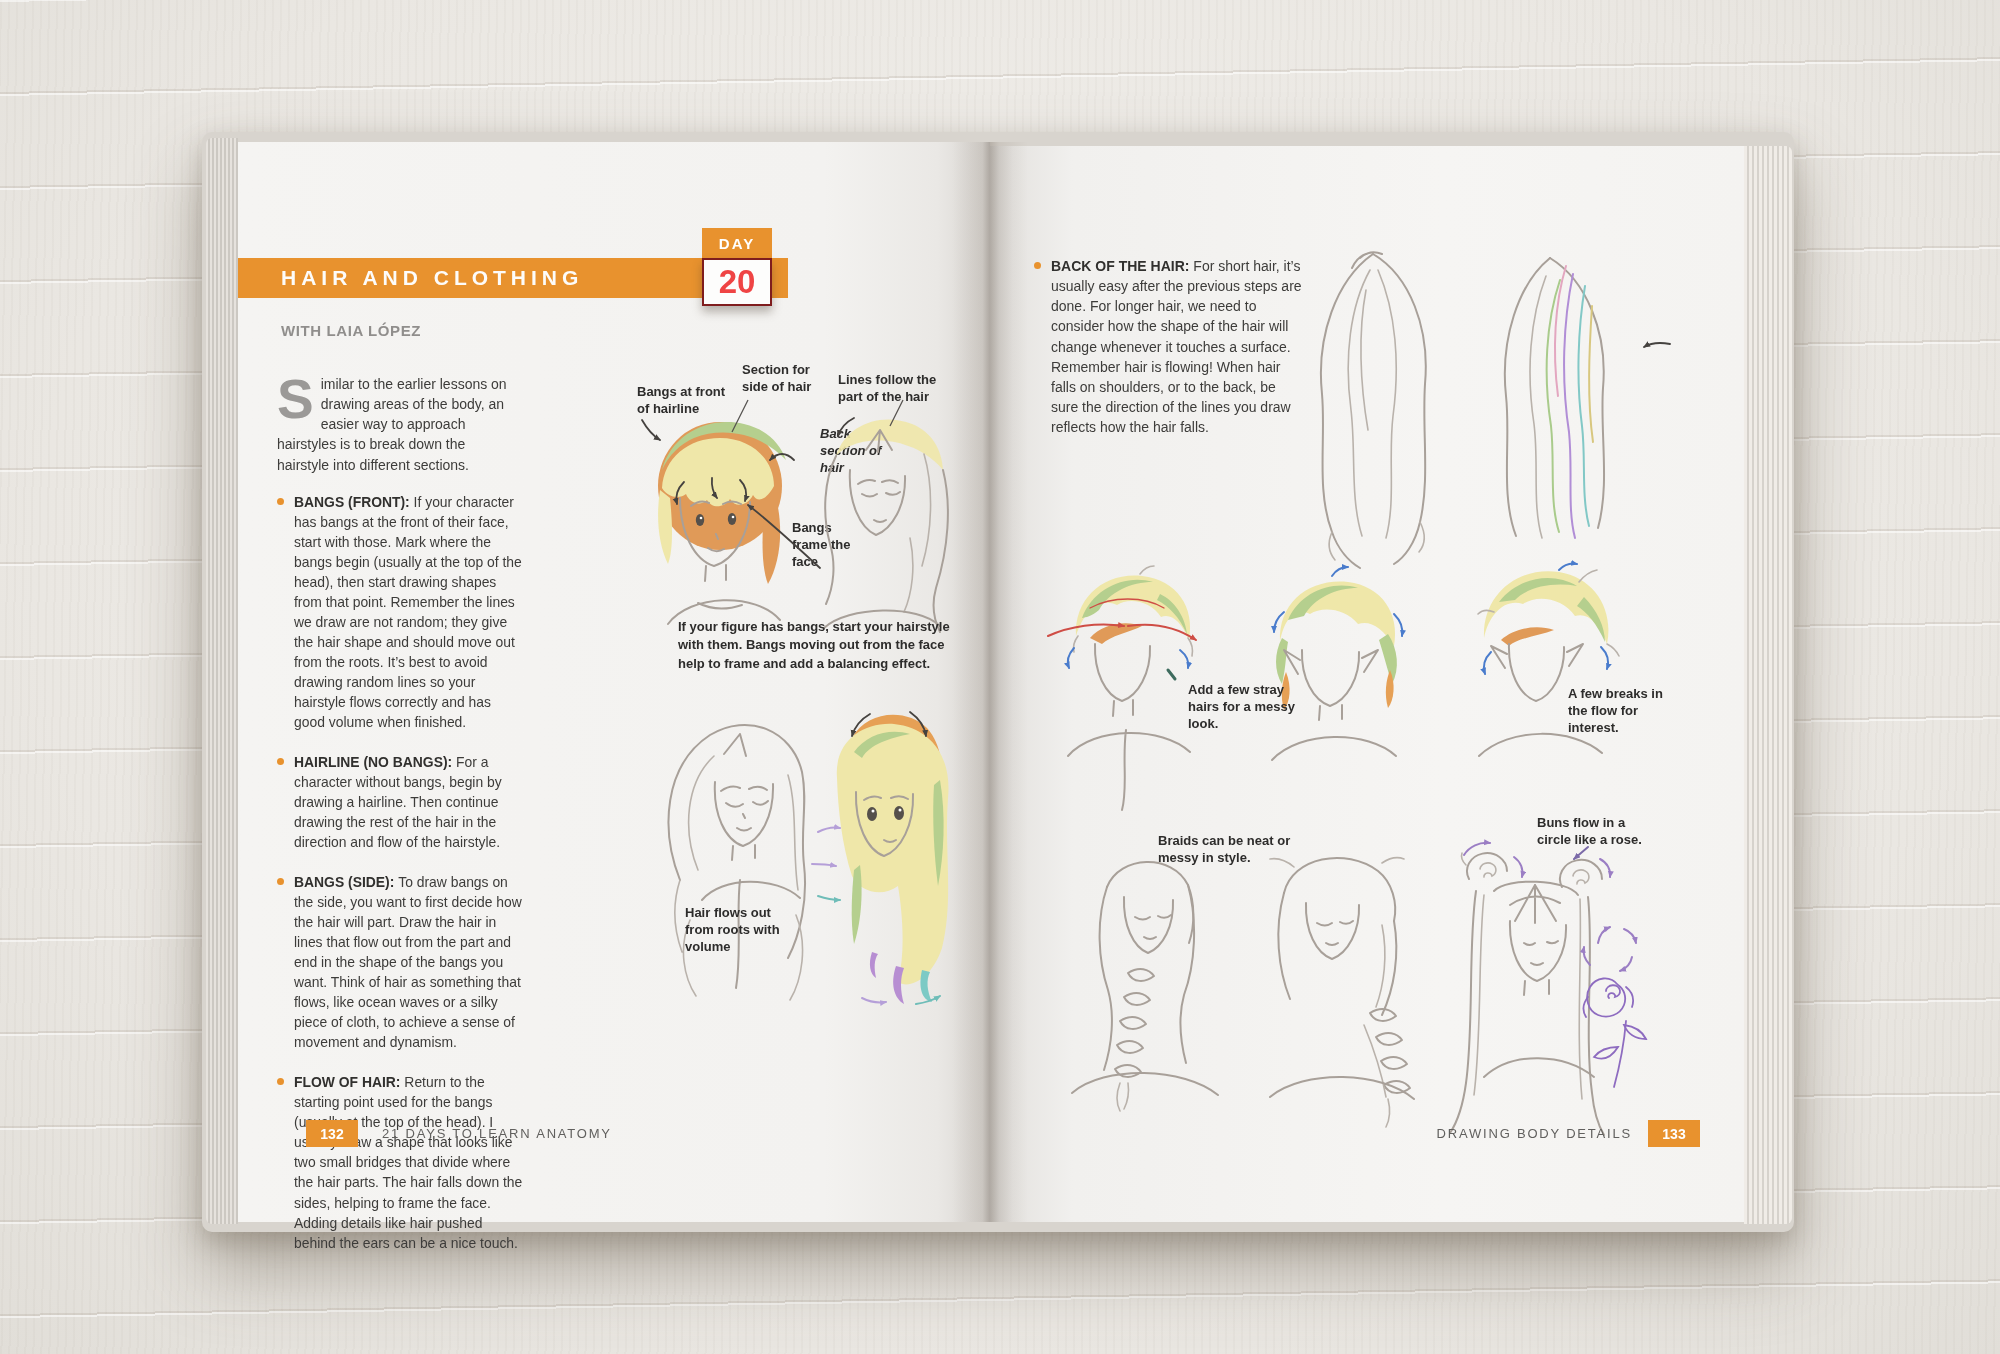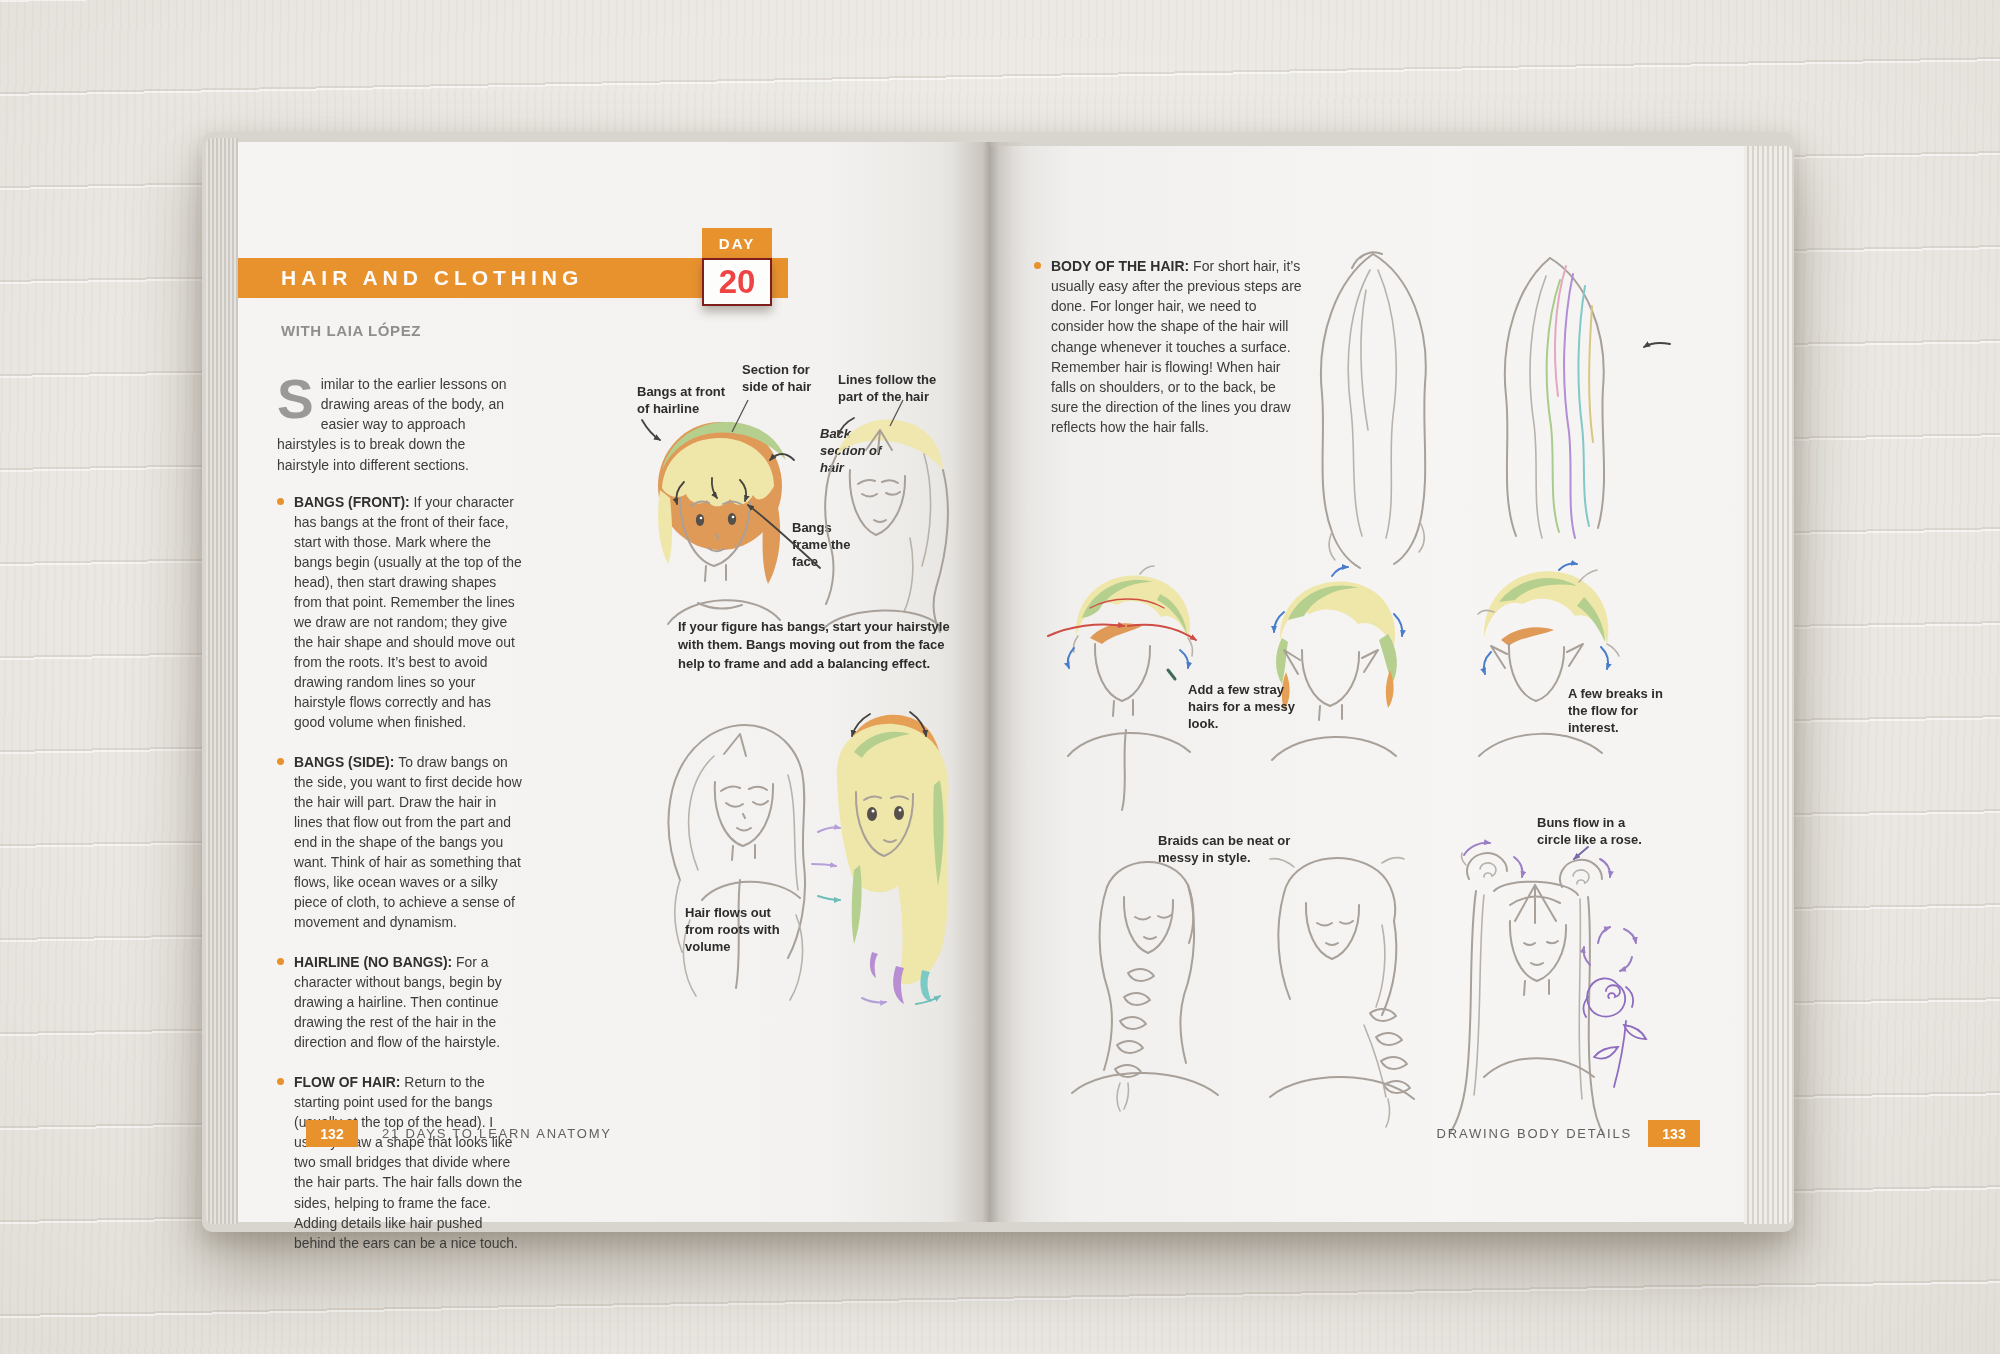--- a/index.html
+++ b/index.html
@@ -118,22 +118,22 @@
   </div>
 
   <div class="abs byline">WITH LAIA LÓPEZ</div>
 
   <div class="abs body-copy" style="left:277px; top:374px; width:242px;">
     <span class="dropcap">S</span><span>imilar to the earlier lessons on drawing areas of the body, an easier way to approach hairstyles is to break down the hairstyle into different sections.</span>
   </div>
 
   <ul class="abs body-copy bullet-list" style="left:277px; top:492px; width:248px; font-size:13.9px;">
     <li><b>BANGS (FRONT): </b><span>If your character has bangs at the front of their face, start with those. Mark where the bangs begin (usually at the top of the head), then start drawing shapes from that point. Remember the lines we draw are not random; they give the hair shape and should move out from the roots. It’s best to avoid drawing random lines so your hairstyle flows correctly and has good volume when finished.</span></li>
+    <li><b>HAIRLINE (NO BANGS): </b><span>For a character without bangs, begin by drawing a hairline. Then continue drawing the rest of the hair in the direction and flow of the hairstyle.</span></li>
     <li><b>BANGS (SIDE): </b><span>To draw bangs on the side, you want to first decide how the hair will part. Draw the hair in lines that flow out from the part and end in the shape of the bangs you want. Think of hair as something that flows, like ocean waves or a silky piece of cloth, to achieve a sense of movement and dynamism.</span></li>
-    <li><b>HAIRLINE (NO BANGS): </b><span>For a character without bangs, begin by drawing a hairline. Then continue drawing the rest of the hair in the direction and flow of the hairstyle.</span></li>
     <li><b>FLOW OF HAIR: </b><span>Return to the starting point used for the bangs (usually at the top of the head). I usually draw a shape that looks like two small bridges that divide where the hair parts. The hair falls down the sides, helping to frame the face. Adding details like hair pushed behind the ears can be a nice touch.</span></li>
   </ul>
 
   <div class="abs fig-label" style="left:637px; top:384px; width:96px;">Bangs at front of hairline</div>
   <div class="abs fig-label" style="left:742px; top:362px; width:92px;">Section for side of hair</div>
   <div class="abs fig-label" style="left:838px; top:372px; width:118px;">Lines follow the part of the hair</div>
   <div class="abs fig-label" style="left:820px; top:426px; width:66px;font-style:italic;">Back section of hair</div>
   <div class="abs fig-label" style="left:792px; top:520px; width:72px;">Bangs frame the face</div>
 
   <svg class="abs" style="left:628px; top:398px;" width="335" height="250" viewBox="0 0 335 250">
@@ -225,21 +225,21 @@
     </g>
   </svg>
 
   <div class="abs fig-label" style="left:685px; top:905px; width:110px;">Hair flows out from roots with volume</div>
 
 
   <div class="abs folio" style="left:306px; top:1120px;">132</div>
   <div class="abs footer-text" style="left:382px; top:1126px;">21 DAYS TO LEARN ANATOMY</div>
 
   <ul class="abs body-copy bullet-list" style="left:1034px; top:256px; width:268px;">
-    <li><b>BODY OF THE HAIR: </b><span>For short hair, it’s usually easy after the previous steps are done. For longer hair, we need to consider how the shape of the hair will change whenever it touches a surface. Remember hair is flowing! When hair falls on shoulders, or to the back, be sure the direction of the lines you draw reflects how the hair falls.</span></li>
+    <li><b>BACK OF THE HAIR: </b><span>For short hair, it’s usually easy after the previous steps are done. For longer hair, we need to consider how the shape of the hair will change whenever it touches a surface. Remember hair is flowing! When hair falls on shoulders, or to the back, be sure the direction of the lines you draw reflects how the hair falls.</span></li>
   </ul>
 
   <svg class="abs" style="left:1278px; top:232px;" width="402" height="355" viewBox="0 0 402 355">
     <defs>
       <marker id="ck" markerWidth="9" markerHeight="9" refX="6" refY="3" orient="auto" markerUnits="userSpaceOnUse">
           <path d="M0,0 L7,3 L0,6 Z" fill="#45423f"></path>
         </marker>
     </defs>
     <g>
       <path class="sk" d="M95,22 C58,48 38,105 44,162 C48,208 38,258 54,300 C60,318 72,330 82,336"></path>

